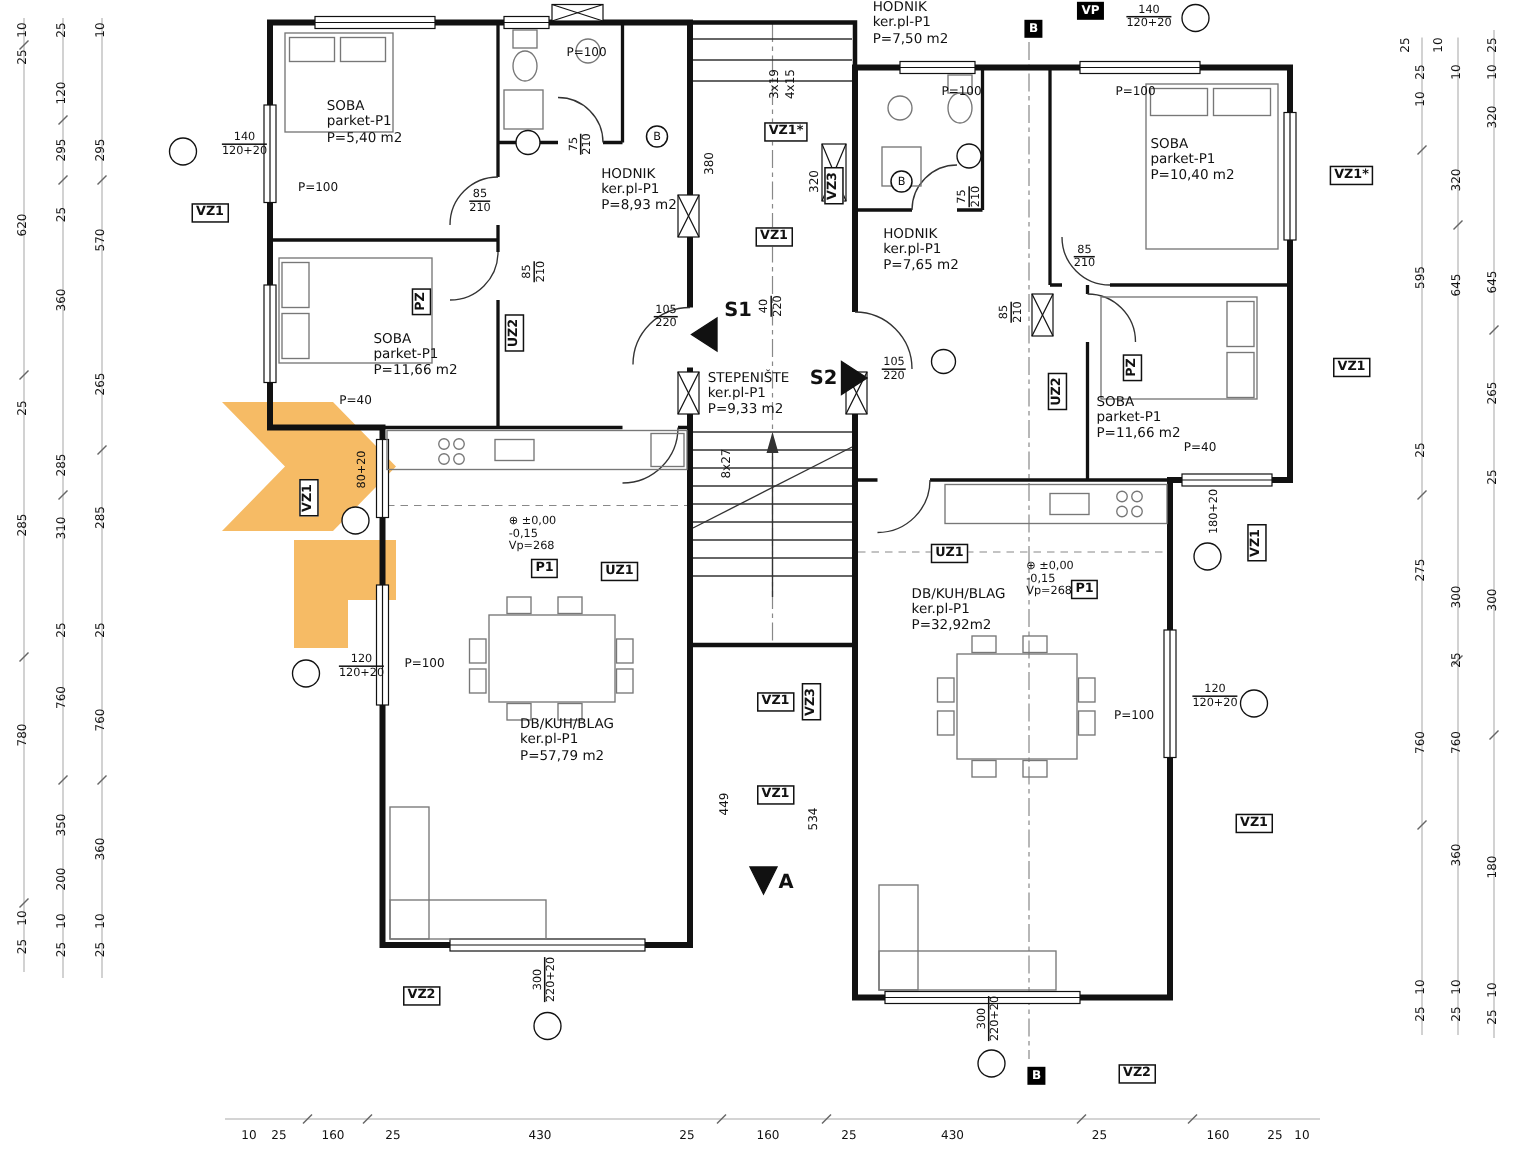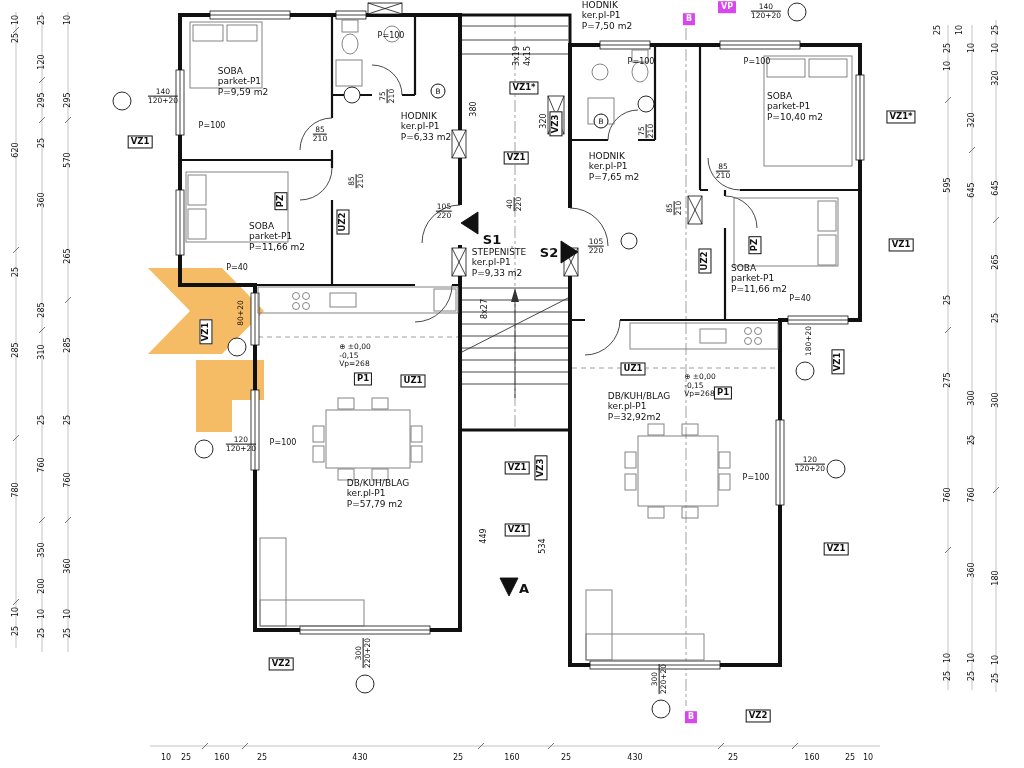--- a/index.html
+++ b/index.html
@@ -6,21 +6,21 @@
   .canvas{position:relative;width:1024px;height:768px;background:#ffffff;overflow:hidden;
           font-family:"DejaVu Sans",sans-serif;color:#111;}
   svg{position:absolute;left:0;top:0;}
   #labels{position:absolute;left:0;top:0;width:1024px;height:768px;}
   .lab{position:absolute;transform:translate(-50%,-50%);white-space:nowrap;text-align:center;
        line-height:1.1;color:#111;}
   .lab.vert{transform:translate(-50%,-50%) rotate(-90deg);}
   .room-label{font-size:9px;text-align:left;line-height:1.15;}
   .p-label{font-size:8px;}
   .boxed-label{font-size:8.5px;font-weight:bold;border:1px solid #111;background:#fff;padding:0 2px;line-height:1.3;}
-  .black-label{font-size:8px;font-weight:bold;background:#d946ef;color:#fff;padding:1px 3px;line-height:1.2;}
+  .black-label{font-size:8px;font-weight:bold;background:#000000;color:#fff;padding:1px 3px;line-height:1.2;}
   .section-label{font-size:13px;font-weight:bold;}
   .door-label,.win-label{font-size:7.5px;line-height:1.05;}
   .frac div:first-child{border-bottom:1px solid #111;padding:0 1px;}
   .note-label,.dim-label{font-size:8px;}
   .elev-label{font-size:7.5px;text-align:left;line-height:1.15;}
   .fixture-label{font-size:7.5px;border:1px solid #111;border-radius:50%;width:13px;height:13px;
        line-height:13px;background:#fff;padding:0;}
 </style>
 </head>
 <body>
@@ -254,26 +254,26 @@
     <polygon points="478,212 478,234 461,223" fill="#111111"></polygon>
     <polygon points="561,241 561,263 578,252" fill="#111111"></polygon>
     <polygon points="500,578 518,578 509,596" fill="#111111"></polygon>
   </g>
 </svg>
 
 <div id="labels">
       <div class="lab room-label" style="left: 243px; top: 82px;">
         <div>SOBA</div>
         <div>parket-P1</div>
-        <div>P=9,59 m2</div>
+        <div>P=5,40 m2</div>
       </div>
       <div class="lab room-label" style="left: 426px; top: 127px;">
         <div>HODNIK</div>
         <div>ker.pl-P1</div>
-        <div>P=6,33 m2</div>
+        <div>P=8,93 m2</div>
       </div>
       <div class="lab room-label" style="left: 277px; top: 237px;">
         <div>SOBA</div>
         <div>parket-P1</div>
         <div>P=11,66 m2</div>
       </div>
       <div class="lab room-label" style="left: 378px; top: 494px;">
         <div>DB/KUH/BLAG</div>
         <div>ker.pl-P1</div>
         <div>P=57,79 m2</div>
@@ -400,21 +400,21 @@
       </div>
       <div class="lab black-label" style="left: 727px; top: 7px;">
         <div>VP</div>
       </div>
       <div class="lab black-label" style="left: 689px; top: 19px;">
         <div>B</div>
       </div>
       <div class="lab black-label" style="left: 691px; top: 717px;">
         <div>B</div>
       </div>
-      <div class="lab section-label" style="left: 492px; top: 240px;">
+      <div class="lab section-label" style="left: 492px; top: 208px;">
         <div>S1</div>
       </div>
       <div class="lab section-label" style="left: 549px; top: 253px;">
         <div>S2</div>
       </div>
       <div class="lab section-label" style="left: 524px; top: 589px;">
         <div>A</div>
       </div>
       <div class="lab door-label vert frac" style="left: 387px; top: 96px;">
         <div>75</div>

